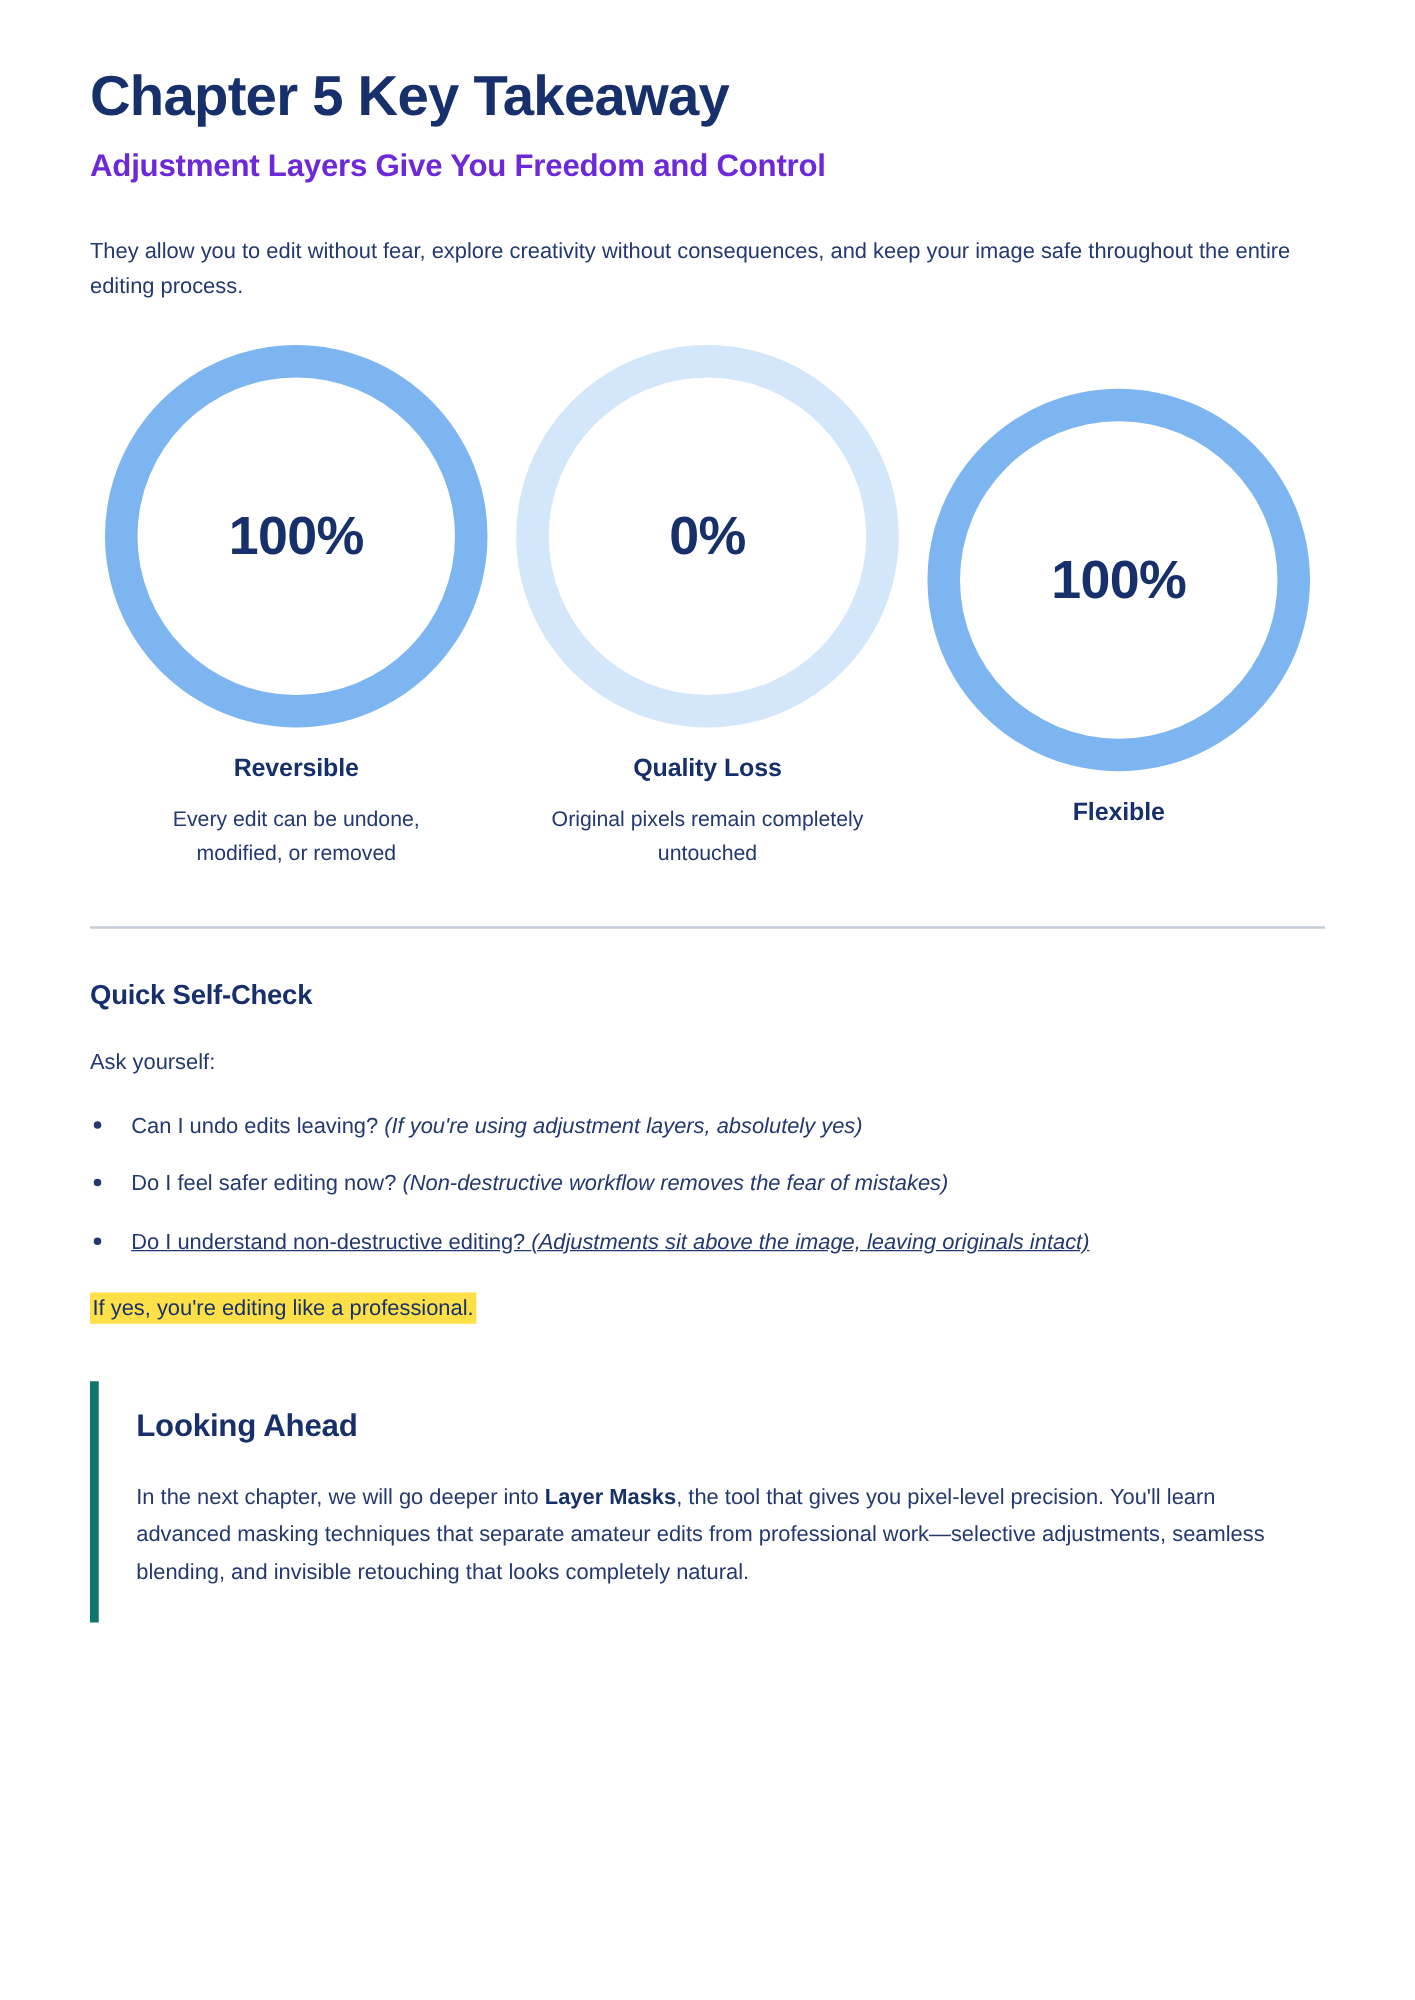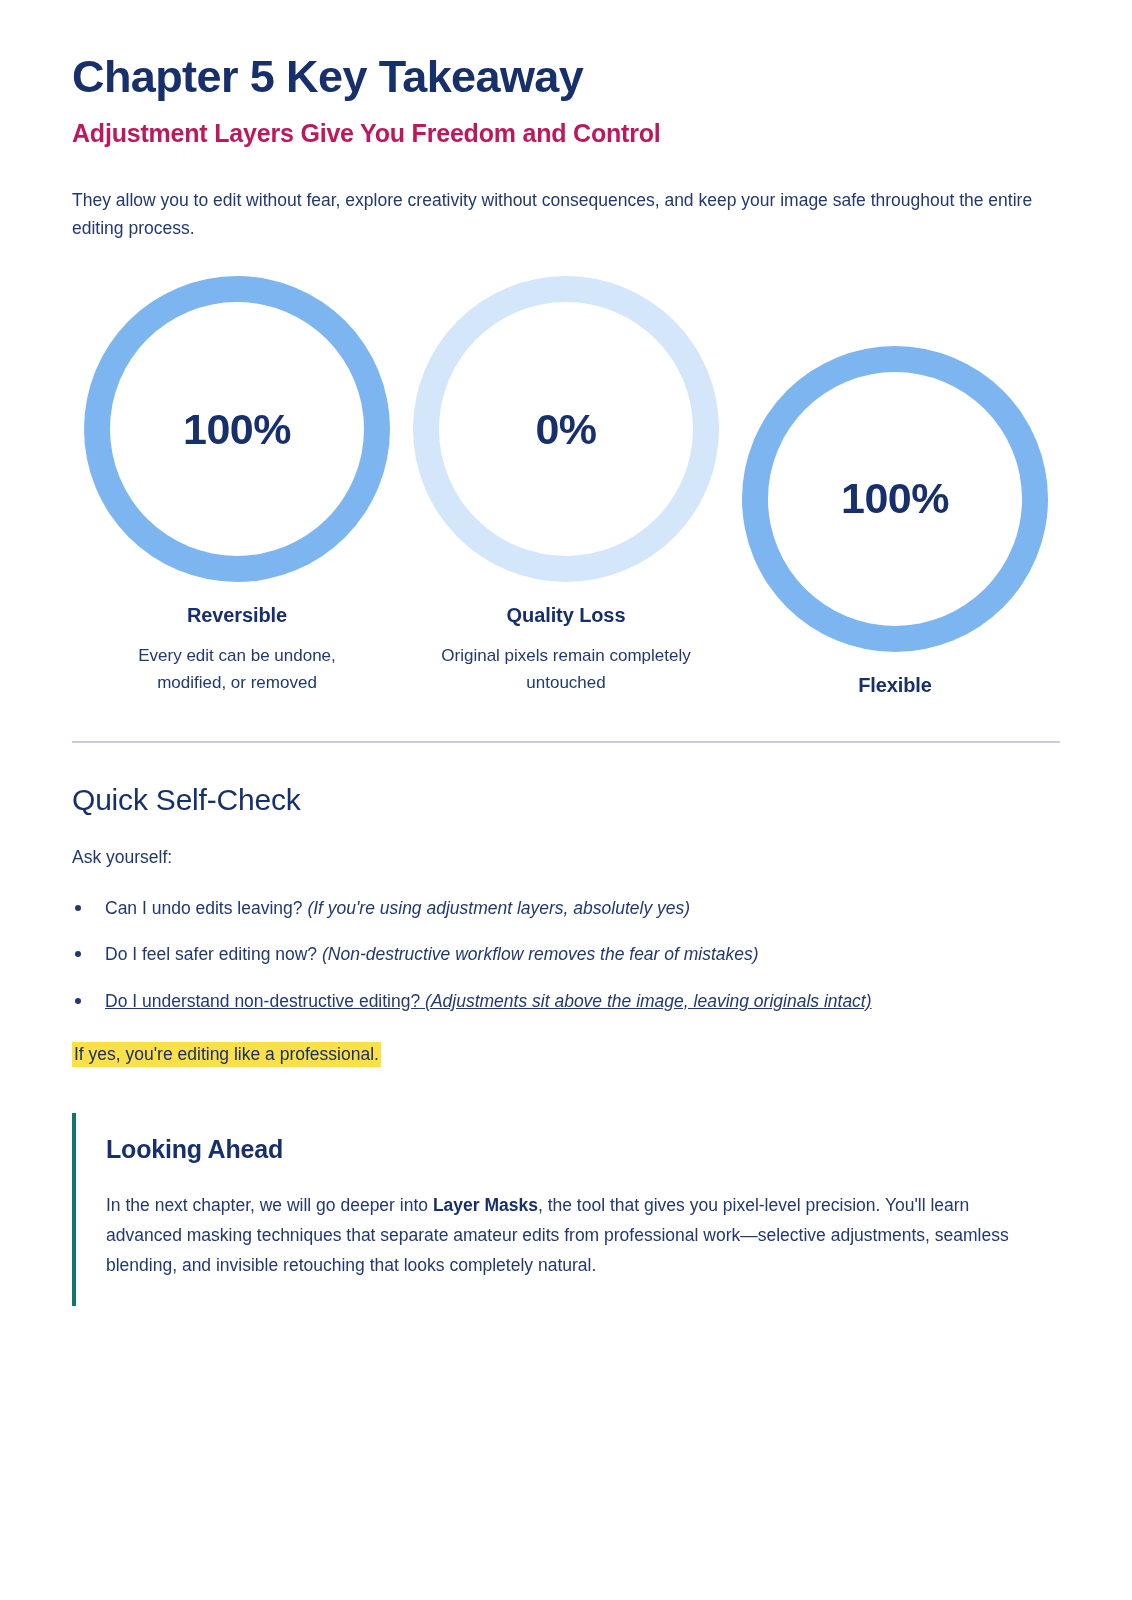--- a/index.html
+++ b/index.html
@@ -30,37 +30,37 @@
     font-weight: 700;
     letter-spacing: -0.6px;
     color: #17306b;
     line-height: 1.1;
     margin: 0 0 16px 0;
   }
   .chapter-subtitle {
     font-size: 25px;
     font-weight: 700;
     letter-spacing: -0.2px;
-    color: #be185d;
+    color: #6d28d9;
     line-height: 1.2;
     margin: 0 0 38px 0;
   }
   .intro {
     font-size: 17.5px;
     line-height: 1.62;
     color: #22386e;
     max-width: 965px;
     margin: 0;
   }
 
   
   .stats-row {
     display: flex;
     justify-content: space-between;
-    align-items: flex-end;
+    align-items: center;
     margin-top: 34px;
     padding: 0 10px;
   }
   .stat {
     width: 310px;
     display: flex;
     flex-direction: column;
     align-items: center;
   }
   .donut {
@@ -109,22 +109,22 @@
   .divider {
     margin: 44px 0 0 0;
     height: 2px;
     background: #c7cdd6;
     border: 0;
     width: 100%;
   }
 
   
   .section-heading {
-    font-size: 30px;
-    font-weight: 400;
+    font-size: 22px;
+    font-weight: 700;
     color: #17306b;
     letter-spacing: -0.2px;
     margin: 40px 0 0 0;
   }
   .ask {
     font-size: 17.5px;
     color: #22386e;
     margin: 30px 0 0 0;
   }
   ul.checks {
@@ -164,21 +164,21 @@
   .highlight-line span.hl {
     background: #fde047;
     padding: 2px 2px 3px 2px;
     box-decoration-break: clone;
     -webkit-box-decoration-break: clone;
   }
 
   
   .callout {
     margin: 46px 0 0 0;
-    border-left: 4px solid #0f766e;
+    border-left: 7px solid #0f766e;
     padding: 22px 0 26px 30px;
   }
   .callout-title {
     font-size: 25px;
     font-weight: 700;
     color: #17306b;
     letter-spacing: -0.2px;
     margin: 0 0 26px 0;
   }
   .callout-body {

